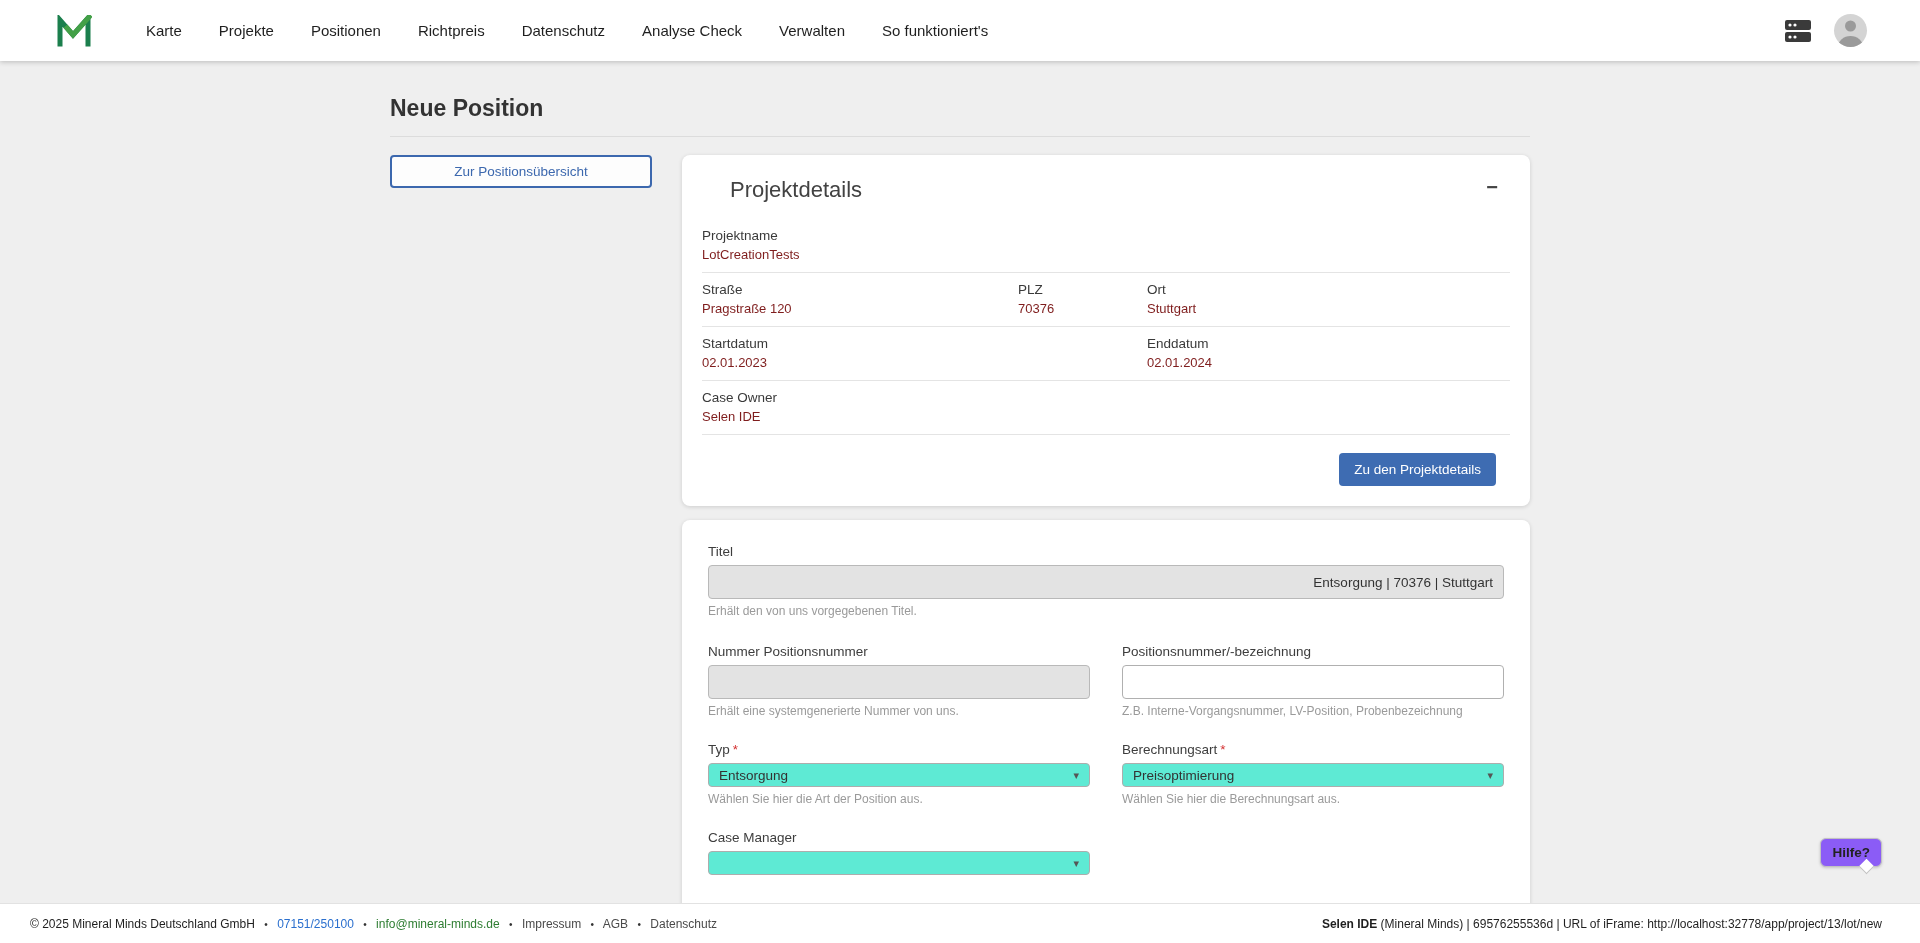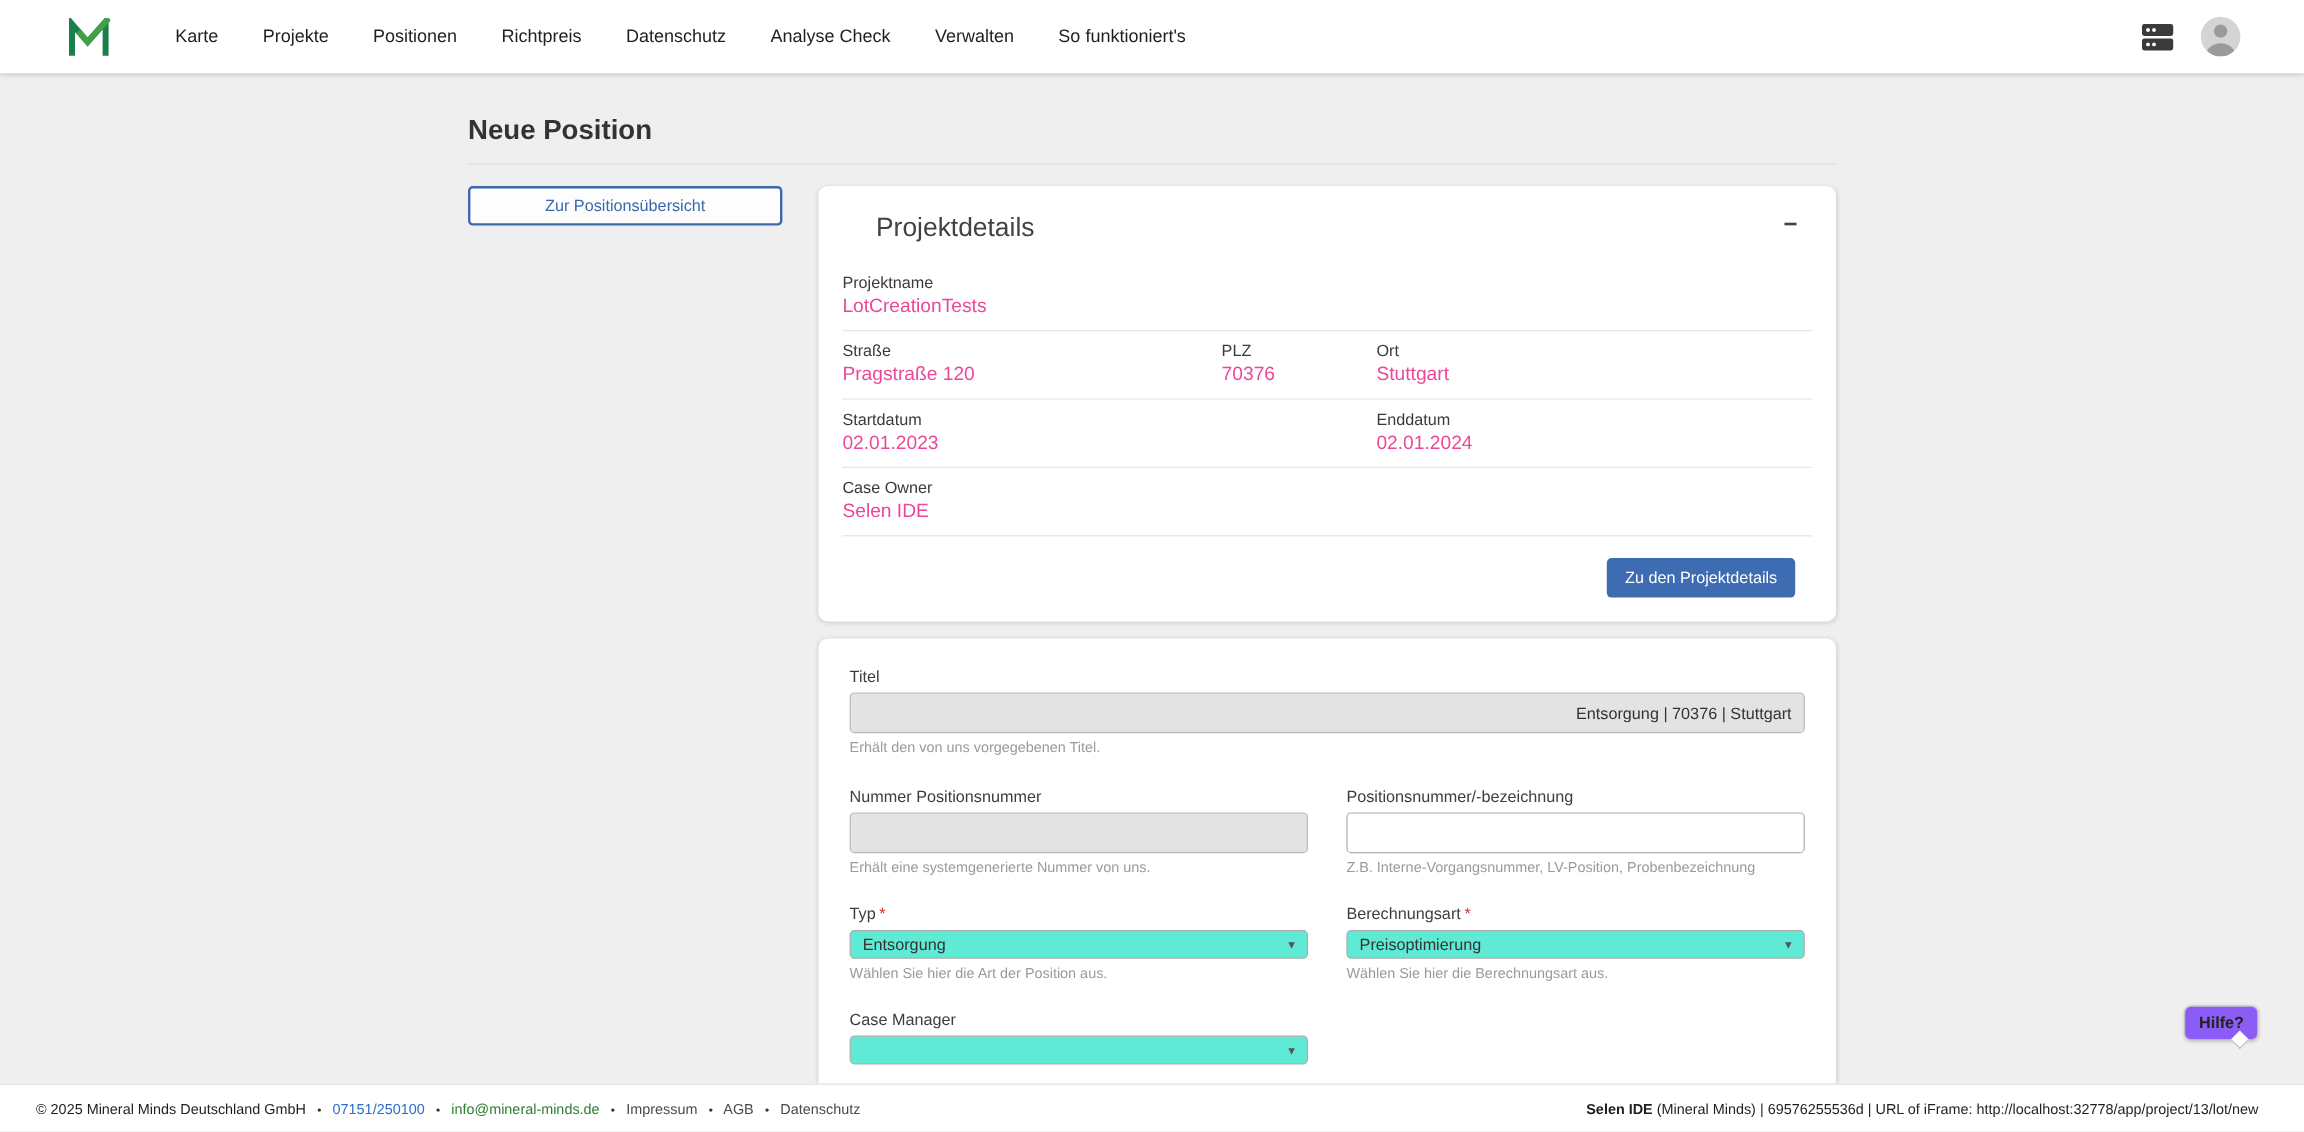--- a/index.html
+++ b/index.html
@@ -58,21 +58,21 @@
   .collapse-btn { border:none; background:none; font-size:20px; line-height:1; color:#444; cursor:pointer; font-weight:700; }
 
   .prow {
     display:grid; grid-template-columns:316px 129px 1fr;
     border-bottom:1px solid #e4e4e4; padding:9px 0 10px;
   }
   .pcell.c1 { grid-column:1; }
   .pcell.c2 { grid-column:2; }
   .pcell.c3 { grid-column:3; }
   .plabel { font-weight:400; font-size:13.5px; color:#3a3a3a; }
-  .pvalue { font-size:16px; color:#ec4899; margin-top:4px; }
+  .pvalue { font-size:13px; color:#7f1d1d; margin-top:4px; }
 
   .card-actions { display:flex; justify-content:flex-end; padding:18px 14px 0 0; }
   .btn-primary {
     background:#3e6cb2; color:#fff; border:none; border-radius:4px;
     font-size:13.5px; padding:9px 15px; cursor:pointer; font-family:inherit;
   }
 
   .form-card { margin-top:14px; padding:24px 26px 26px; }
   .form-label { display:block; font-size:13.5px; color:#3d3d3d; margin-bottom:6px; }
   .req { color:#d32f2f; margin-left:3px; }

